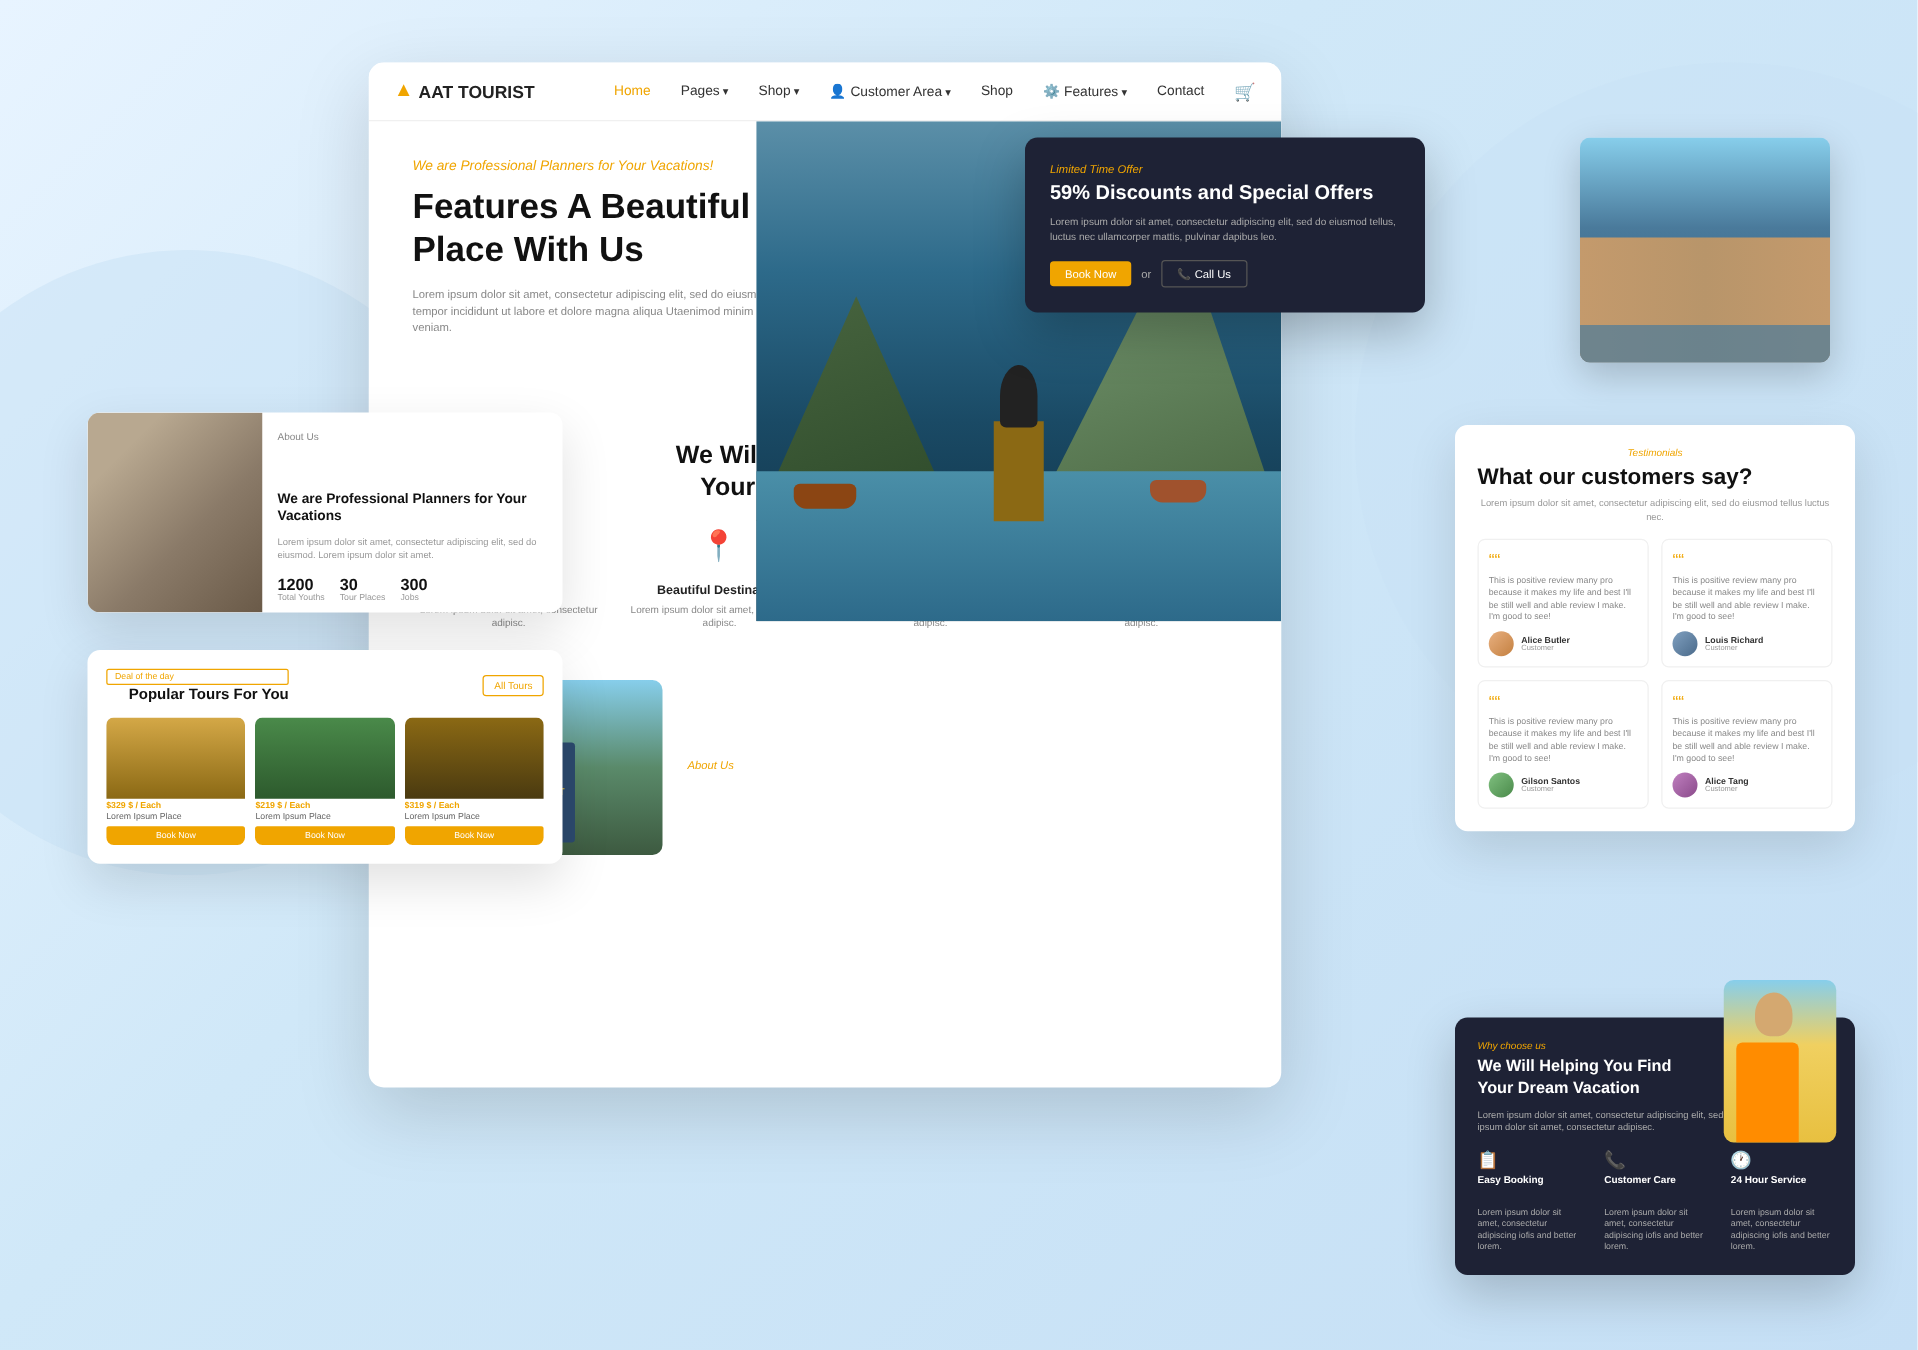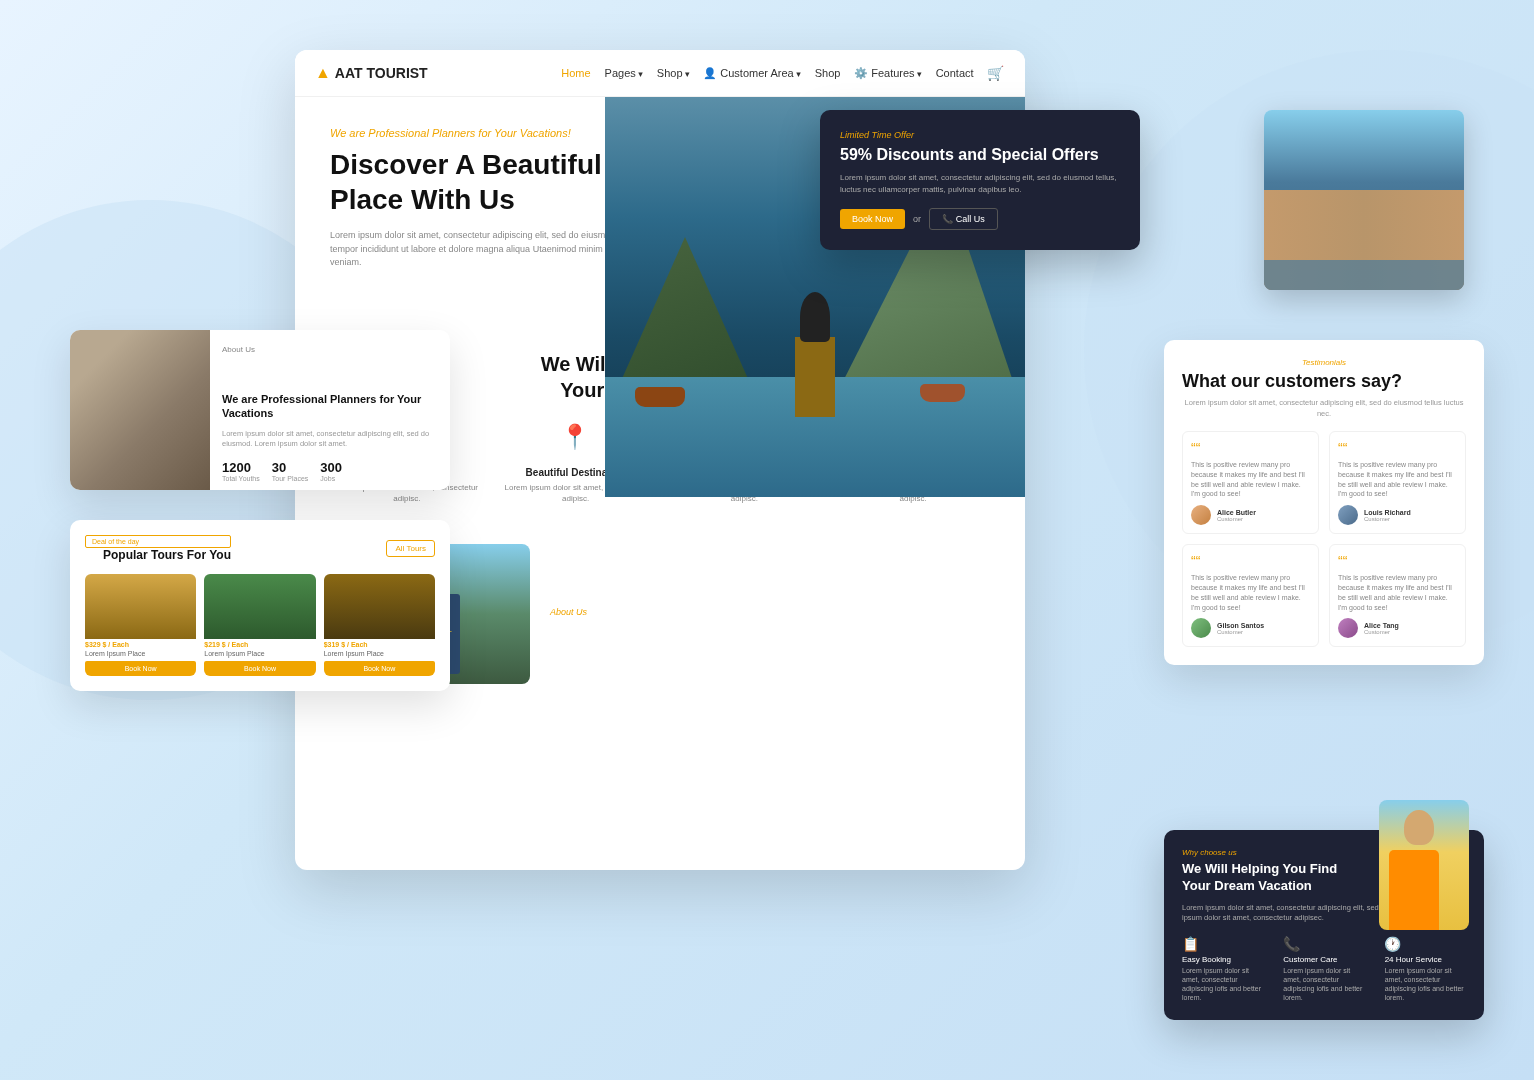--- a/index.html
+++ b/index.html
@@ -61,21 +61,21 @@
       font-weight: 700;
       color: #222;
       margin-right: auto;
     }
     .logo-icon {
       color: #f0a500;
       font-size: 16px;
     }
     .nav-links {
       display: flex;
-      gap: 14px;
+      gap: 24px;
       font-size: 11px;
       align-items: center;
     }
     .nav-links span { cursor: pointer; color: #333; }
     .nav-links span.active { color: #f0a500; }
     .nav-links .dropdown::after { content: ' ▾'; font-size: 9px; }
     .cart-icon { font-size: 14px; }
 
     
     .hero {
@@ -509,21 +509,21 @@
       box-shadow: 0 15px 40px rgba(0,0,0,0.2);
       padding: 18px;
       z-index: 5;
     }
     .rdp-subtitle { color: #f0a500; font-size: 8px; font-style: italic; margin-bottom: 4px; }
     .rdp-title { color: #fff; font-size: 13px; font-weight: 800; margin-bottom: 8px; line-height: 1.3; }
     .rdp-text { color: #aaa; font-size: 7.5px; line-height: 1.4; margin-bottom: 12px; }
     .rdp-features { display: flex; gap: 20px; }
     .rdp-feature {}
     .rdp-feat-icon { color: #f0a500; font-size: 14px; margin-bottom: 3px; }
-    .rdp-feat-title { color: #fff; font-size: 8px; font-weight: 400; margin-bottom: 2px; }
+    .rdp-feat-title { color: #fff; font-size: 8px; font-weight: 700; margin-bottom: 18px; }
     .rdp-feat-text { color: #aaa; font-size: 7px; line-height: 1.3; }
     .rdp-person {
       position: absolute;
       right: 15px;
       top: -30px;
       width: 90px;
       height: 130px;
     }
     .person-img {
       width: 90px;
@@ -579,21 +579,21 @@
       <span>Shop</span>
       <span class="dropdown">⚙️ <span>Features</span></span>
       <span>Contact</span>
       <span class="cart-icon">🛒</span>
     </div>
   </nav>
 
   <div class="hero">
     <p class="hero-subtitle">We are Professional Planners for Your Vacations!</p>
     <h1 class="hero-title">
-      <span>Discover A Beautiful</span><br>
+      <span>Features A Beautiful</span><br>
       <span>Place With Us</span>
     </h1>
     <p class="hero-text">Lorem ipsum dolor sit amet, consectetur adipiscing elit, sed do eiusmod tempor incididunt ut labore et dolore magna aliqua Utaenimod minim veniam.</p>
 
     <div class="hero-image">
       <div class="hero-img-placeholder">
         <div class="mountain-left"></div>
         <div class="mountain-right"></div>
         <div class="lake"></div>
         <div class="dock"></div>

